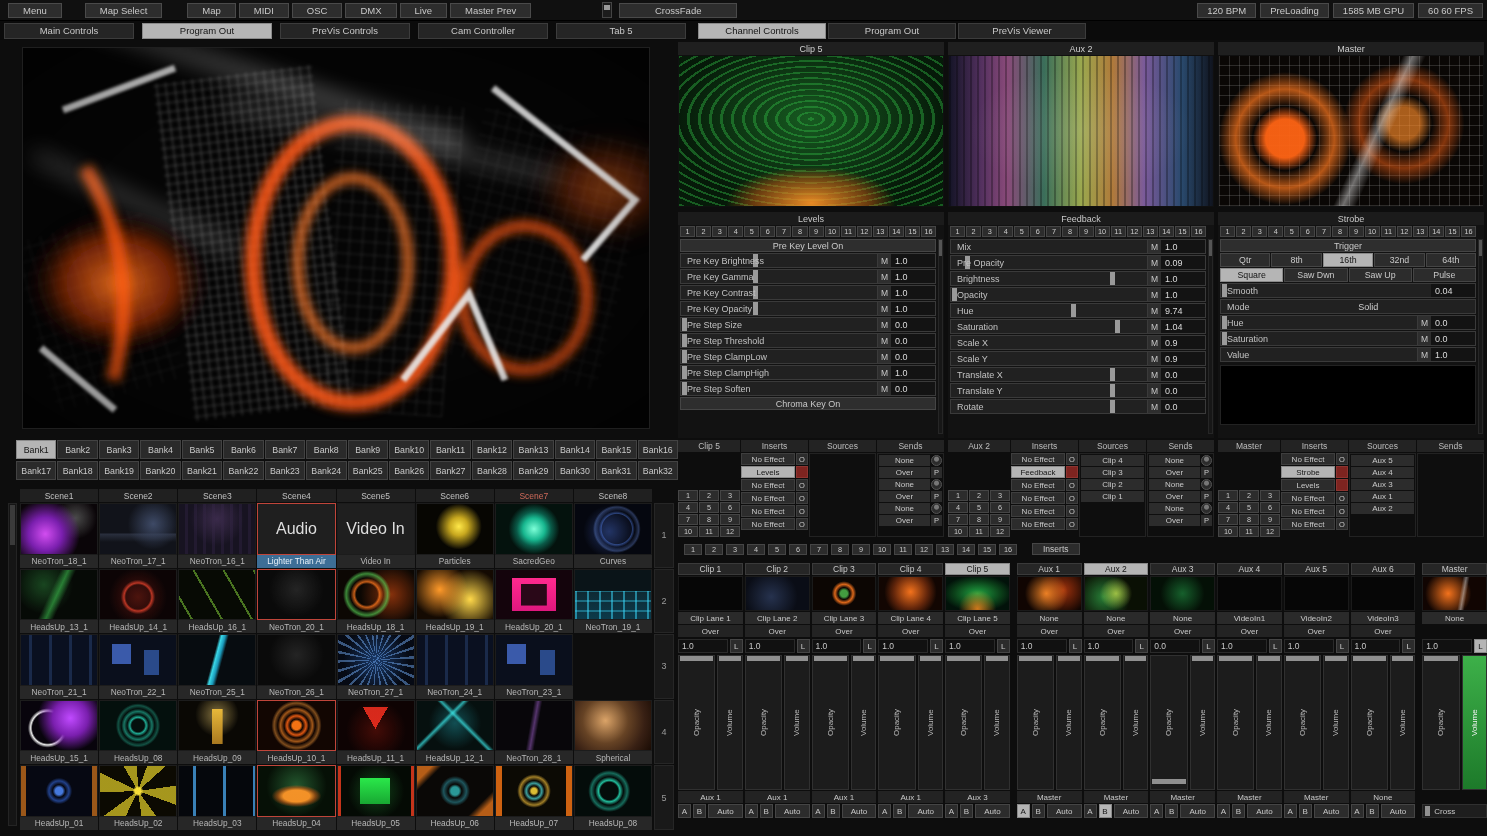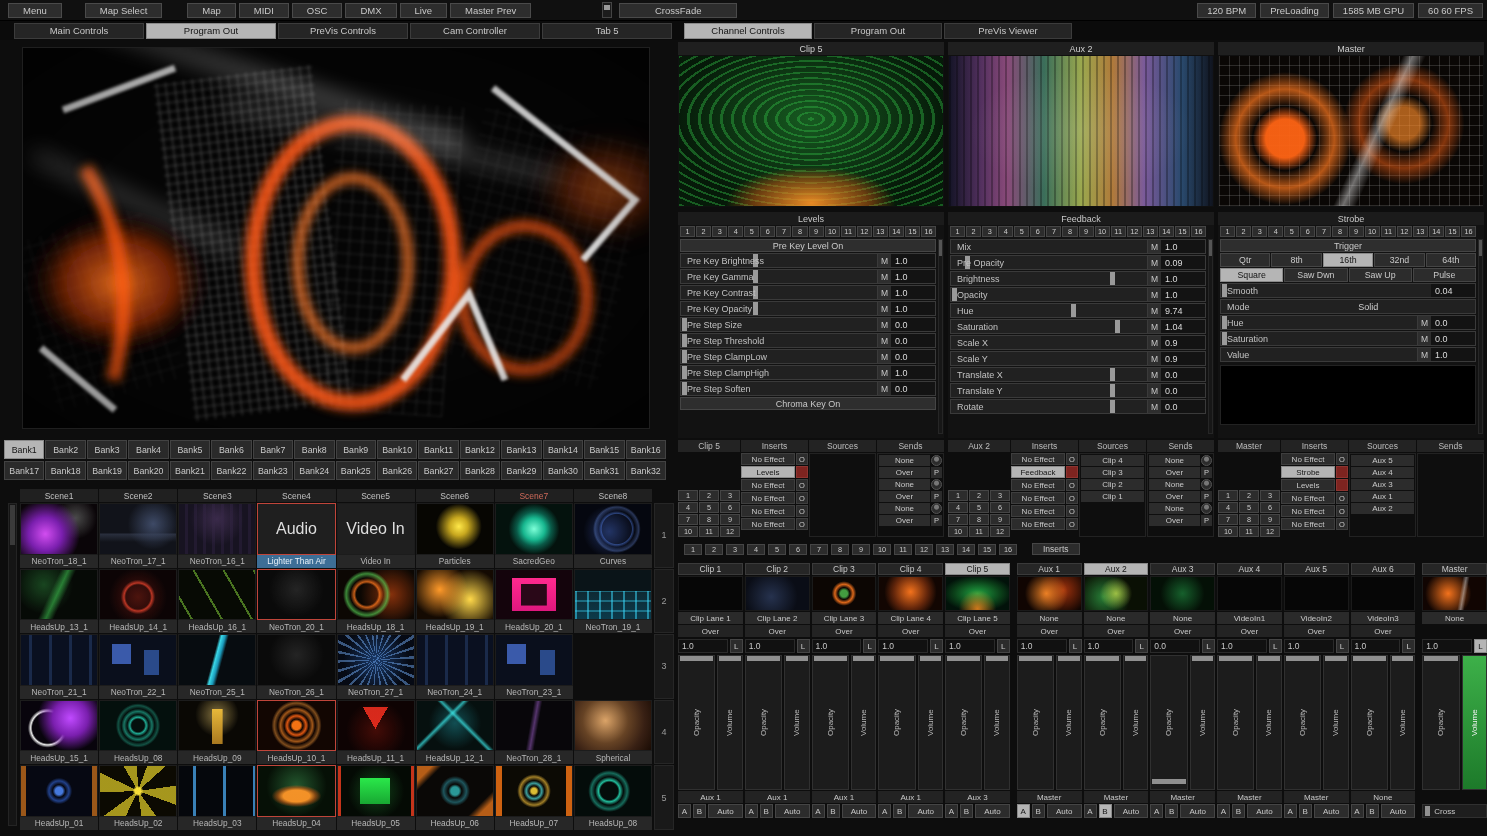--- a/index.html
+++ b/index.html
@@ -14,28 +14,28 @@
 [data-name="map-select-button"]{margin-left:20px;}
 [data-name="map-button"]{margin-left:22px;}
 [data-name="crossfade-toggle"]{margin-left:68px;}
 .mb-toggle{width:10px;height:16px;background:#1c1c1c;border:1px solid #444;position:relative;}
 .mb-toggle i{position:absolute;left:1px;right:1px;top:2px;height:5px;background:#9a9a9a;}
 [data-name="crossfade-button"]{width:118px;margin-left:4px;}
 #mb-right{margin-left:auto;display:flex;gap:4px;padding-right:4px;align-items:flex-end;}
 .mb-stat{height:15px;padding:0 9px;font-size:9.5px;background:#2d2d2d;border:1px solid #4a4a4a;display:flex;align-items:center;white-space:nowrap;}
 
 #tabbar{position:absolute;top:21px;left:0;width:100%;height:19px;background:#0b0b0b;display:flex;align-items:center;}
-#tabs-left{display:flex;gap:2px;padding-left:14px;}
+#tabs-left{display:flex;gap:8px;padding-left:4px;}
 #tabs-right{display:flex;gap:2px;margin-left:12px;}
 .tab{width:130px;height:16px;font-size:9.5px;background:#252525;border:1px solid #3c3c3c;display:flex;align-items:center;justify-content:center;white-space:nowrap;}
 #tabs-right .tab{width:128px;}
 
 #main-viewer{position:absolute;left:22px;top:47px;width:628px;height:382px;background:#000;border:1px solid #1f1f1f;overflow:hidden;}
 
-#banks{position:absolute;left:4px;top:440px;width:662px;}
+#banks{position:absolute;left:16px;top:440px;width:662px;}
 .bank-row{display:grid;grid-template-columns:repeat(16,1fr);gap:1px;margin-bottom:2px;}
 .bank{height:19px;font-size:8.8px;background:#2a2a2a;border:1px solid #424242;display:flex;align-items:center;justify-content:center;white-space:nowrap;}
 
 #scene-grid{position:absolute;left:8px;top:489px;width:666px;height:341px;}
 #scene-scroll{position:absolute;left:0;top:14px;width:9px;bottom:4px;background:#151515;border:1px solid #242424;}
 #scene-scroll i{position:absolute;left:1px;right:1px;top:1px;height:40px;background:#3a3a3a;}
 #scene-headers{position:absolute;left:12px;top:0;right:22px;display:grid;grid-template-columns:repeat(8,1fr);gap:1px;height:13px;}
 .sc-head{background:#202020;font-size:8.5px;display:flex;align-items:center;justify-content:center;color:#c0c0c0;}
 .sc-head.accent{color:#d06a5a;}
 #scene-rows{position:absolute;left:12px;top:14px;right:22px;bottom:0;display:flex;flex-direction:column;gap:1px;}

